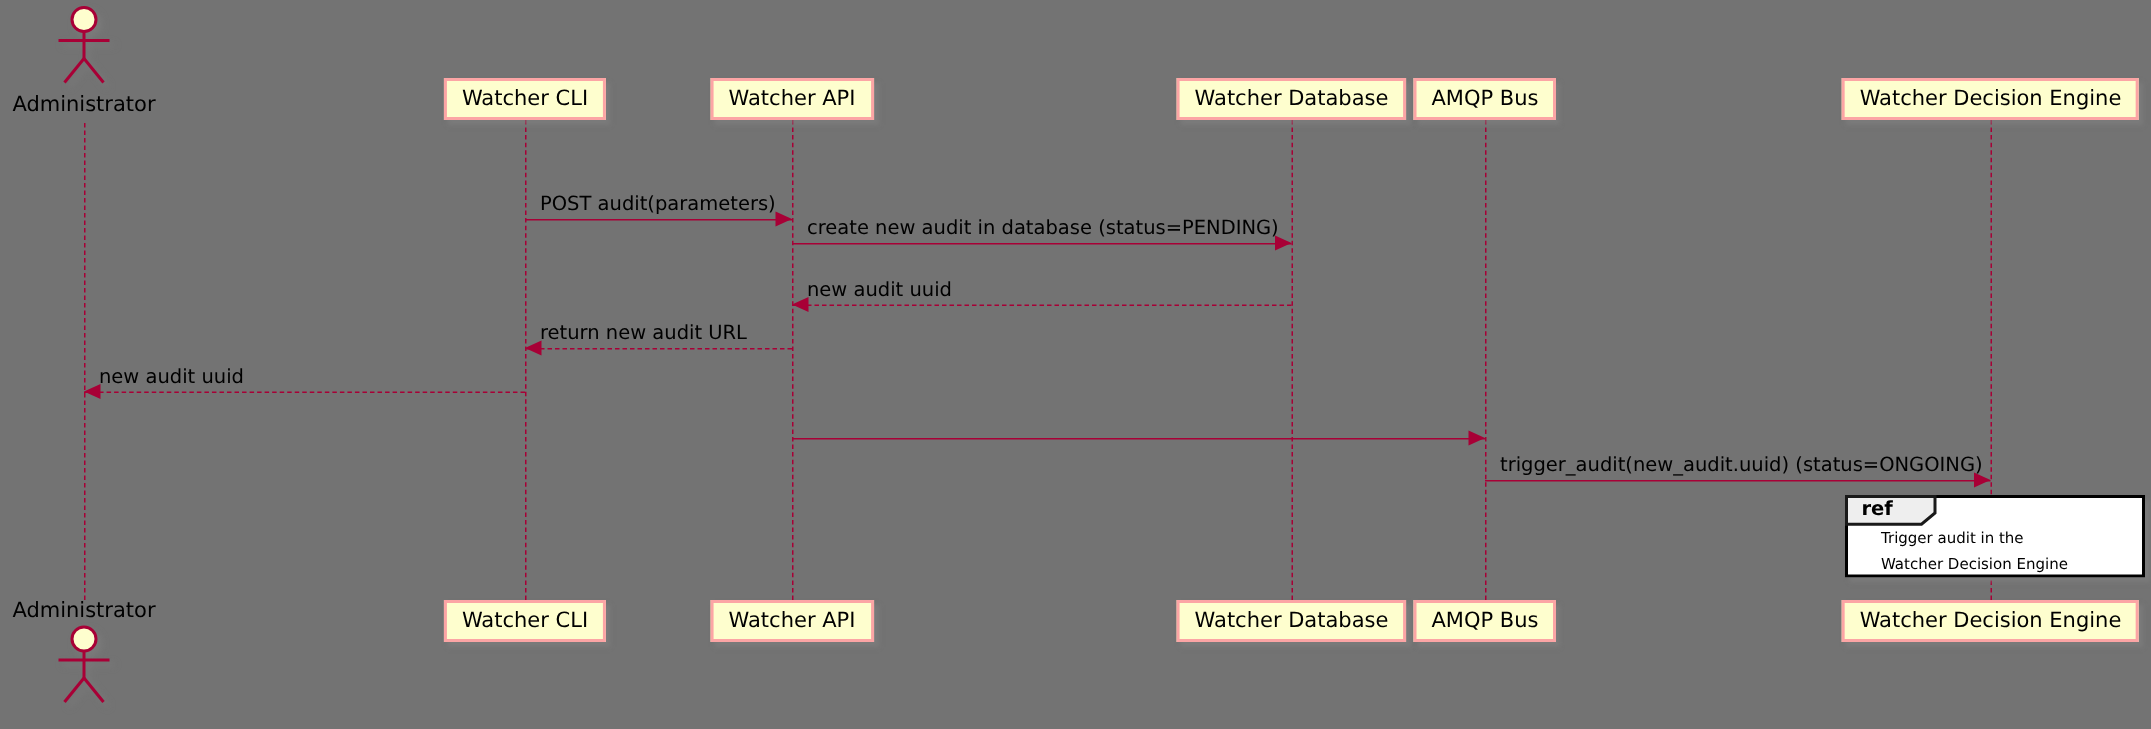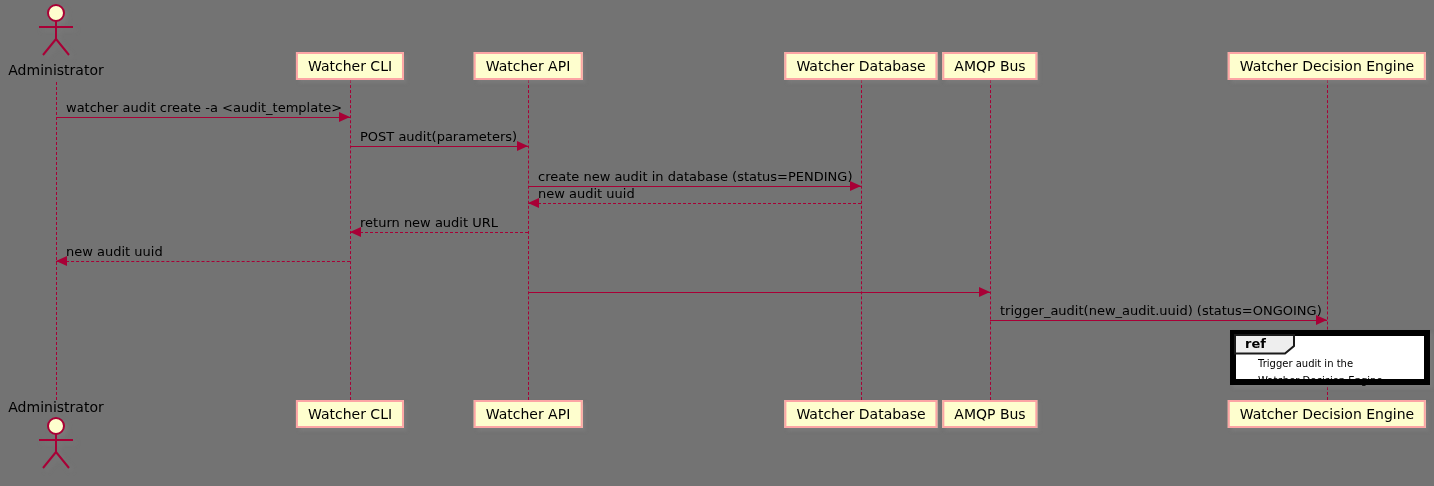--- a/index.html
+++ b/index.html
@@ -24,21 +24,21 @@
   .msg-label { position:absolute; left:10px; bottom:8px; font-size:13px; white-space:nowrap; }
   .msg-line { position:absolute; left:0; right:0; bottom:5px; height:0; }
   .msg-line.solid  { border-top:1.5px solid #A80036; }
   .msg-line.dashed { border-top:1.5px dashed #A80036; }
   .arrow { position:absolute; width:0; height:0; bottom:1px; }
   .arrow.right { right:0; border-top:5px solid transparent; border-bottom:5px solid transparent; border-left:11px solid #A80036; }
   .arrow.left  { left:0;  border-top:5px solid transparent; border-bottom:5px solid transparent; border-right:11px solid #A80036; }
 
   .ref-box {
     position:absolute; left:1230px; top:330px; width:200px; height:55px;
-    background:#ffffff; border:6px solid #000000;
+    background:#ffffff; border:2px solid #000000;
     box-shadow:3px 3px 3px rgba(130,130,130,.55); z-index:5;
   }
   .ref-tag { position:absolute; left:-2px; top:-2px; width:62px; height:21px; }
   .ref-tag-label { position:absolute; left:9px; top:0px; font-weight:bold; font-size:13px; z-index:6; }
   .ref-text { position:absolute; left:22px; top:19px; font-size:10px; line-height:17px; white-space:nowrap; }
 </style>
 </head>
 <body>
 
 <div class="canvas">
@@ -58,33 +58,28 @@
     <line x1="20" y1="36" x2="33" y2="52" stroke="#A80036" stroke-width="2"></line>
   </svg>
   <div class="actor-label" style="left:56px; top:62px;">Administrator</div>
 
   <div class="pbox" style="left:350px; top:52px;">Watcher CLI</div>
   <div class="pbox" style="left:528px; top:52px;">Watcher API</div>
   <div class="pbox" style="left:861px; top:52px;">Watcher Database</div>
   <div class="pbox" style="left:990px; top:52px;">AMQP Bus</div>
   <div class="pbox" style="left:1327px; top:52px;">Watcher Decision Engine</div>
 
-  <div class="msg" style="left:56px; width:294px; top:99px;">
-    <div class="msg-label">watcher audit create -a &lt;audit_template&gt;</div>
-    <div class="msg-line solid"></div>
-    <div class="arrow right"></div>
-  </div>
 
   <div class="msg" style="left:350px; width:178px; top:128px;">
     <div class="msg-label">POST audit(parameters)</div>
     <div class="msg-line solid"></div>
     <div class="arrow right"></div>
   </div>
 
-  <div class="msg" style="left:528px; width:333px; top:168px;">
+  <div class="msg" style="left:528px; width:333px; top:144px;">
     <div class="msg-label">create new audit in database (status=PENDING)</div>
     <div class="msg-line solid"></div>
     <div class="arrow right"></div>
   </div>
 
   <div class="msg" style="left:528px; width:333px; top:185px;">
     <div class="msg-label">new audit uuid</div>
     <div class="msg-line dashed"></div>
     <div class="arrow left"></div>
   </div>

